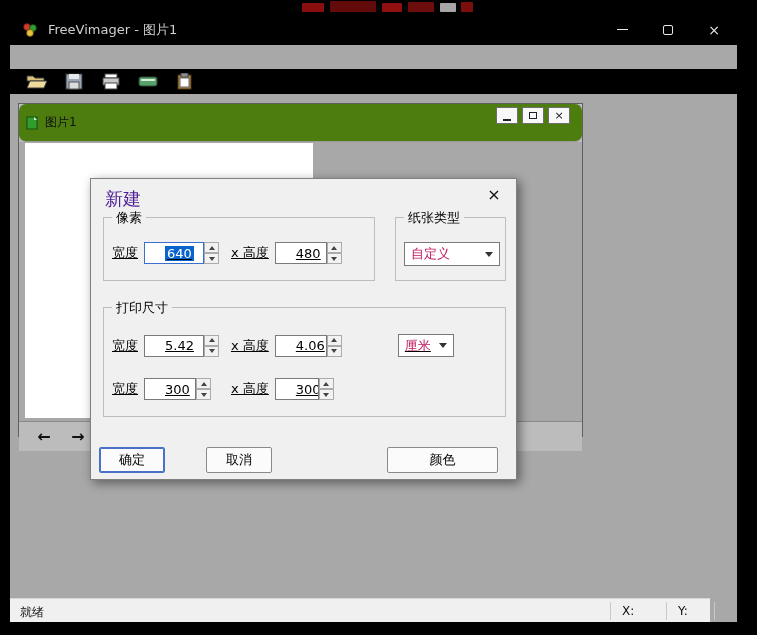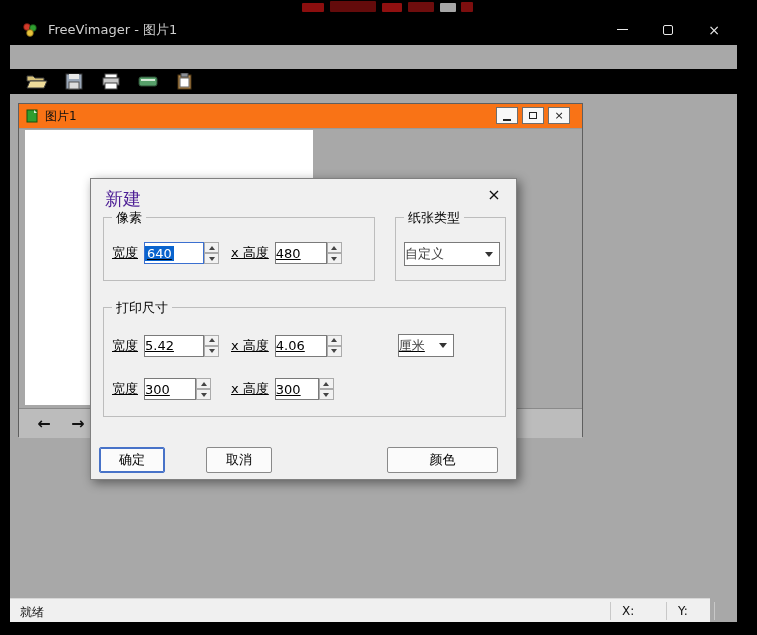--- a/index.html
+++ b/index.html
@@ -22,21 +22,21 @@
   .menubar { position:absolute; left:0; top:31px; width:100%; height:24px; background:#000; display:flex; align-items:center; padding-left:12px; }
   .menu-item { color:#e4e4e4; font-size:13px; padding:3px 9px; cursor:default; }
 
   .toolbar { position:absolute; left:0; top:55px; width:100%; height:25px; background:#000; display:flex; align-items:center; gap:11px; padding-left:14px; }
   .tool-btn { width:26px; height:22px; display:flex; align-items:center; justify-content:center; }
 
   .mdi { position:absolute; left:0; top:80px; width:727px; height:504px; background:#a8a8a8; }
 
   
   .child-window { position:absolute; left:8px; top:9px; width:565px; height:334px; background:#bcbcbc; border:1px solid #5f5f5f; z-index:1; }
-  .child-titlebar { height:25px; background:#f97316; border-bottom:1px solid #9a9a9a; position:relative; display:flex; align-items:center; }
+  .child-titlebar { height:38px; background:#4d7c0f; border-bottom:1px solid #9a9a9a; position:relative; display:flex; align-items:center;border-radius:7px; }
   .doc-icon { margin-left:6px; width:14px; height:14px; }
   .child-title-text { font-size:12px; color:#111; margin-left:6px; }
   .child-btns { position:absolute; right:12px; top:3px; display:flex; gap:4px; }
   .cbtn { width:22px; height:17px; border:1px solid #6e6e6e; background:#f8f8f8; display:flex; align-items:center; justify-content:center; font-size:11px; color:#222; }
   .cbtn .c-min { width:8px; height:2px; background:#222; margin-top:9px; }
   .cbtn .c-restore { width:8px; height:7px; border:1px solid #222; background:#f8f8f8; }
   .child-content { position:relative; height:279px; background:#a8a8a8; overflow:hidden; }
   .image-area { position:absolute; left:6px; top:1px; width:288px; height:275px; background:#ffffff; }
   .child-toolbar { height:30px; background:#bcbcbc; border-top:1px solid #8a8a8a; display:flex; align-items:center; gap:8px; padding-left:12px; }
   .ctb-btn { width:26px; height:22px; display:flex; align-items:center; justify-content:center; position:relative; }
@@ -50,28 +50,28 @@
   .hq-btn { width:30px; height:22px; border:1px solid #3c7fb1; background:#dcebf8; color:#1433cc; font-weight:bold; font-size:13px; display:flex; align-items:center; justify-content:center; letter-spacing:-0.5px; }
 
   
   .dialog { position:absolute; left:80px; top:84px; width:427px; height:302px; background:#f0f0f0; border:1px solid #808080; box-shadow:3px 3px 10px rgba(0,0,0,.45); z-index:10; }
   .dlg-title-text { position:absolute; left:14px; top:8px; font-size:18px; color:#4c1d95; }
   .dlg-close { position:absolute; right:10px; top:5px; width:24px; height:21px; display:flex; align-items:center; justify-content:center; font-size:16px; color:#111; }
   .group { position:absolute; border:1px solid #bdbdbd; }
   .group-label { position:absolute; top:-9px; left:8px; background:#f0f0f0; padding:0 4px; font-size:13px; color:#000; }
   .frow { position:absolute; display:flex; align-items:center; font-size:13px; color:#000;text-decoration:underline; }
   .flabel { margin-right:6px; }
-  .tbox { height:22px; border:1px solid #7a7a7a; background:#fff; display:flex; align-items:center; padding-left:0; font-size:13px; overflow:hidden; }
+  .tbox { height:22px; border:1px solid #7a7a7a; background:#fff; display:flex; align-items:center; padding-left:20px; font-size:13px; overflow:hidden; }
   .tbox.focused { border-color:#3a6fd0; }
   .sel { background:#0a64ce; color:#fff; padding:0 2px; }
   .spin { width:15px; height:22px; display:flex; flex-direction:column; }
   .spin > div { flex:1; border:1px solid #ababab; background:#f2f2f2; display:flex; align-items:center; justify-content:center; }
   .tri-u { width:0; height:0; border-left:3px solid transparent; border-right:3px solid transparent; border-bottom:4px solid #444; }
   .tri-d { width:0; height:0; border-left:3px solid transparent; border-right:3px solid transparent; border-top:4px solid #444; }
-  .combo { height:24px; border:1px solid #7a7a7a; background:#fff; display:flex; align-items:center; font-size:13px; position:relative; color:#404040;justify-content:center; }
+  .combo { height:24px; border:1px solid #7a7a7a; background:#fff; display:flex; align-items:center; padding-left:6px; font-size:13px; position:relative; color:#be185d;justify-content:center; }
   .combo .c-arrow { margin-left:auto; margin-right:6px; }
   .dlg-btn { position:absolute; top:268px; height:26px; background:#fbfbfb; border:1px solid #8a8a8a; border-radius:2px; font-size:13px; display:flex; align-items:center; justify-content:center; color:#000; }
   .dlg-btn.default { border:1px solid #4772c8; box-shadow:inset 0 0 0 1px #4772c8; }
 
   
   .statusbar { position:absolute; left:0; top:584px; width:700px; height:24px; background:#f0f0f0; border-top:1px solid #d7d7d7; font-size:12px; color:#111; }
   .sb-text { position:absolute; top:5px; }
   .sb-sep { position:absolute; top:3px; width:1px; height:18px; background:#c8c8c8; }
 </style>
 </head>

